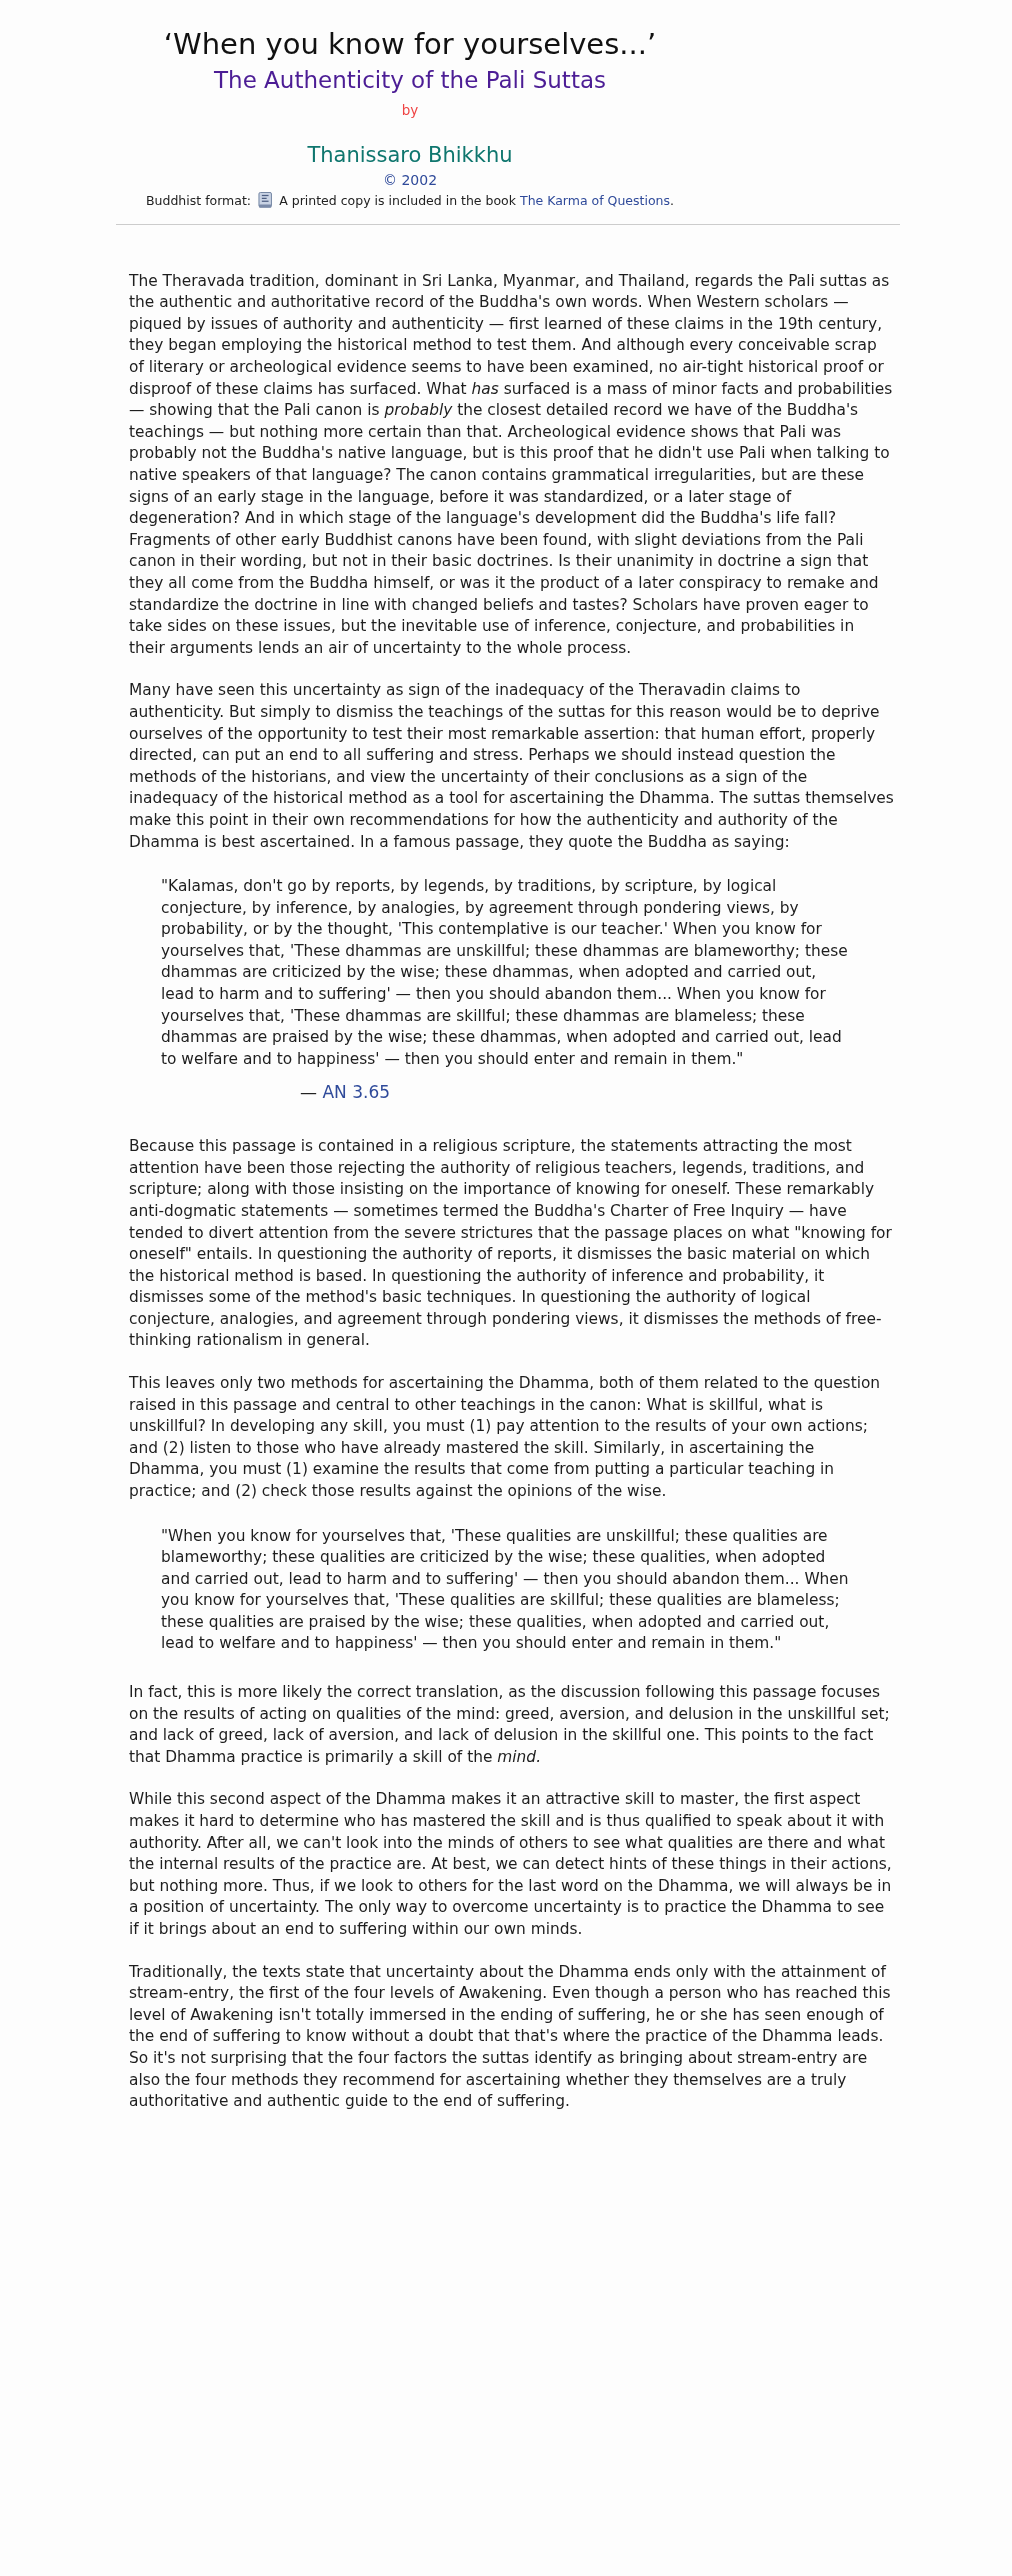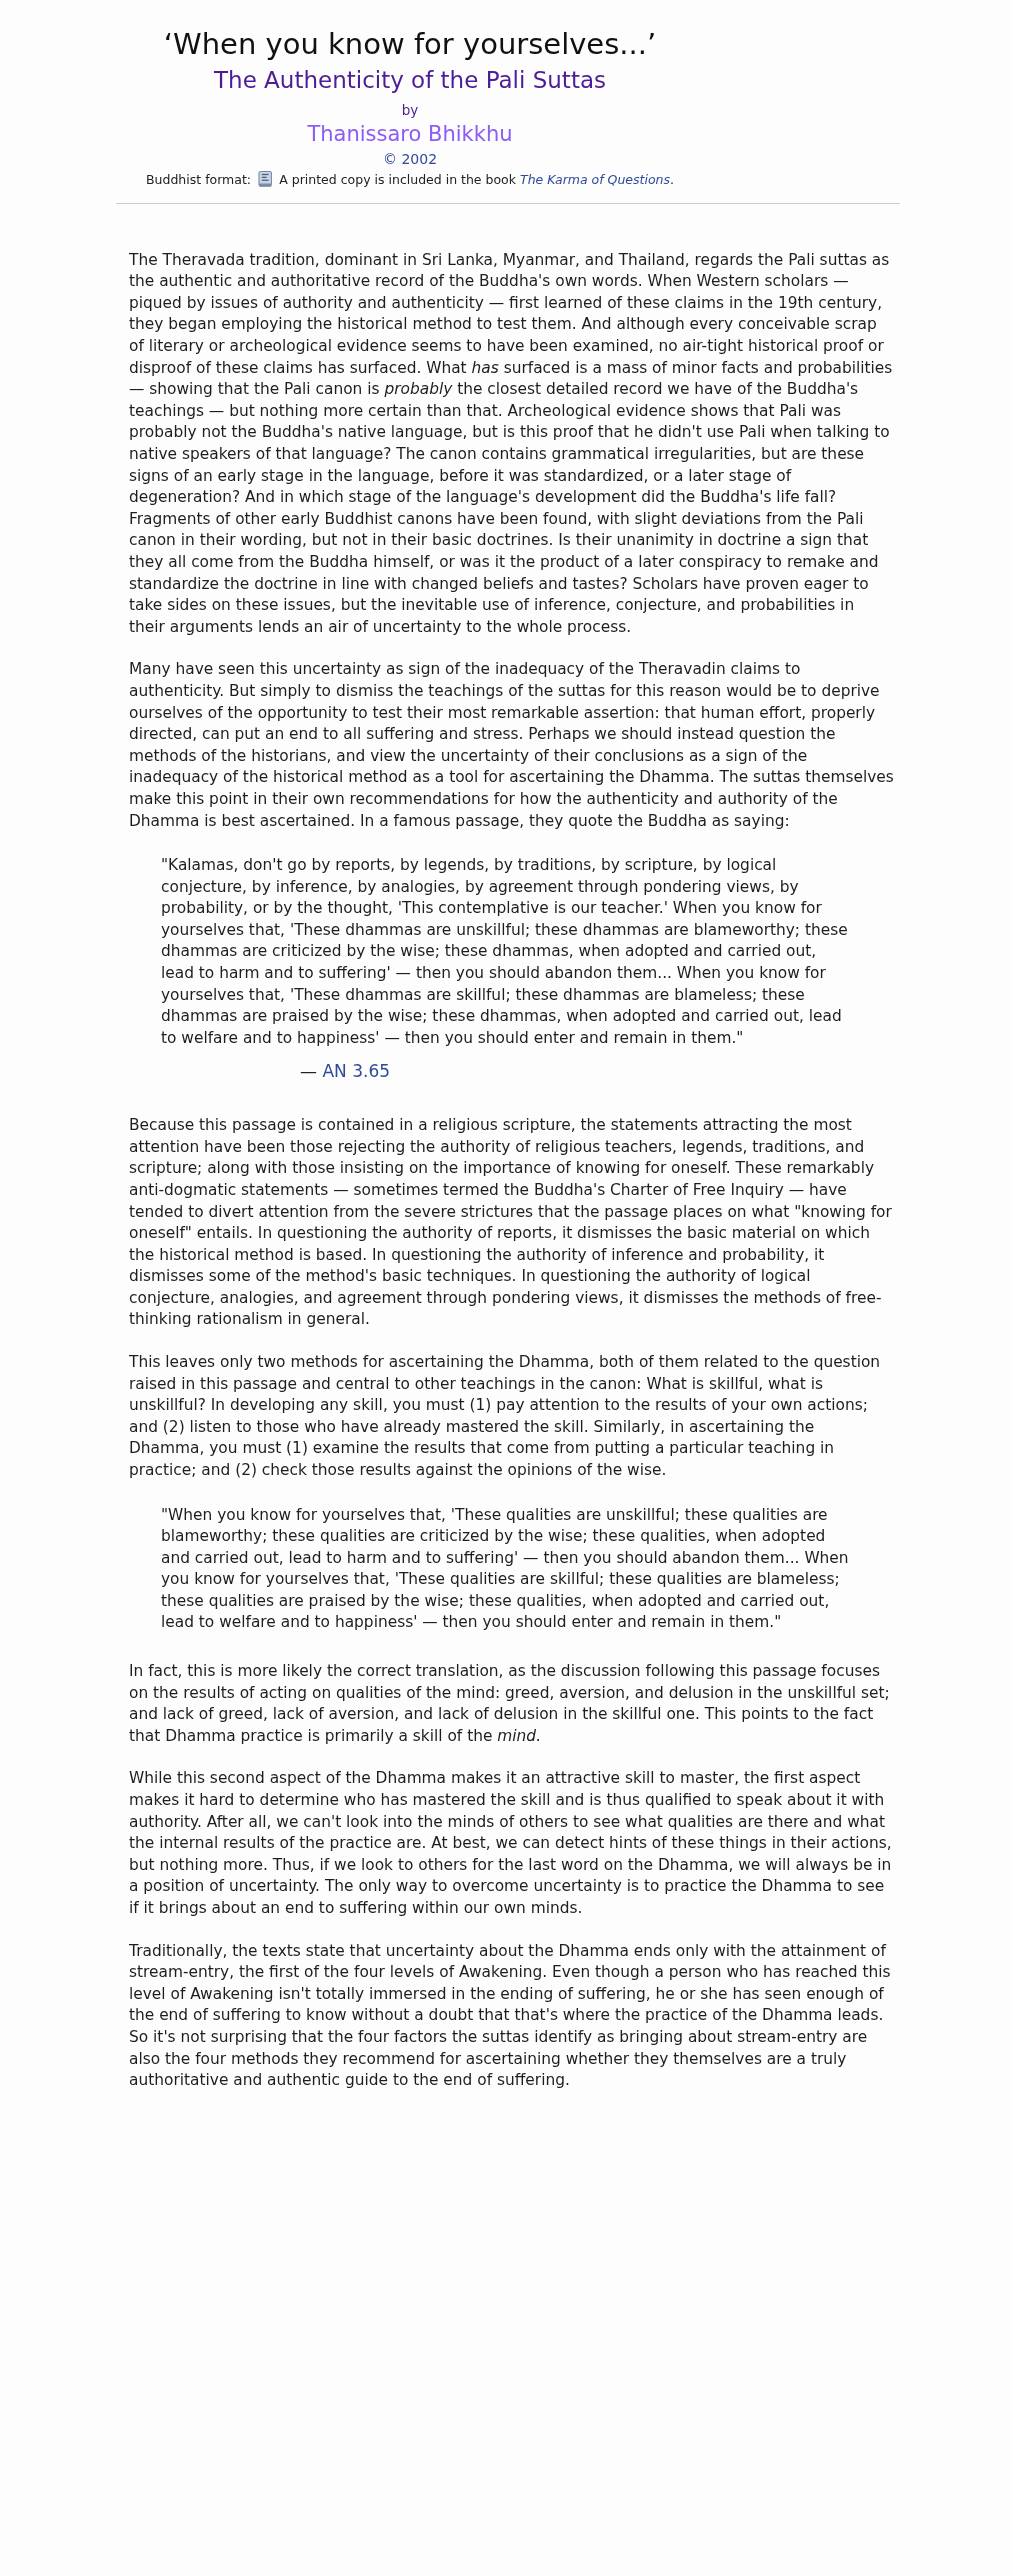--- a/index.html
+++ b/index.html
@@ -21,30 +21,30 @@
     font-weight: normal;
     color: #111;
   }
   .subtitle {
     font-size: 23px;
     line-height: 29px;
     margin: 3.8px 0 0 0;
     font-weight: normal;
     color: #4c1d95;
   }
-  .by { font-size: 13.5px; line-height: 17.3px; margin-top: 7.7px; color: #4c1d95; }
-  .author { font-size: 21px; line-height: 27px; margin-top: 1px; color: #8b5cf6; }
+  .by { font-size: 13.5px; line-height: 17.3px; margin-top: 7.7px; color: #ef4444; }
+  .author { font-size: 21px; line-height: 27px; margin-top: 22px; color: #0f766e; }
   .copyright { font-size: 14px; line-height: 19px; margin-top: 1.9px; color: #2f4a9a; }
   .altfmt { font-size: 12.5px; line-height: 17.3px; margin-top: 1.9px; color: #222; }
   .altfmt .book-icon {
     display: inline-block; width: 14.4px; height: 16.3px; vertical-align: -2.9px;
     margin: 0 2.9px;
   }
   a, .link { color: #2f4a9a; text-decoration: none; }
-  .altfmt .booktitle { font-style: italic; }
+  .altfmt .booktitle { }
   hr.rule {
     border: 0; border-top: 1.9px solid #cccccc;
     width: 784px; margin: 14.4px auto 0 116px; height: 0;
   }
   main.content {
     margin: 0 8px 0 129px;
     width: 765px;
     padding-top: 46px;
     font-size: 15.4px;
     line-height: 21.6px;

